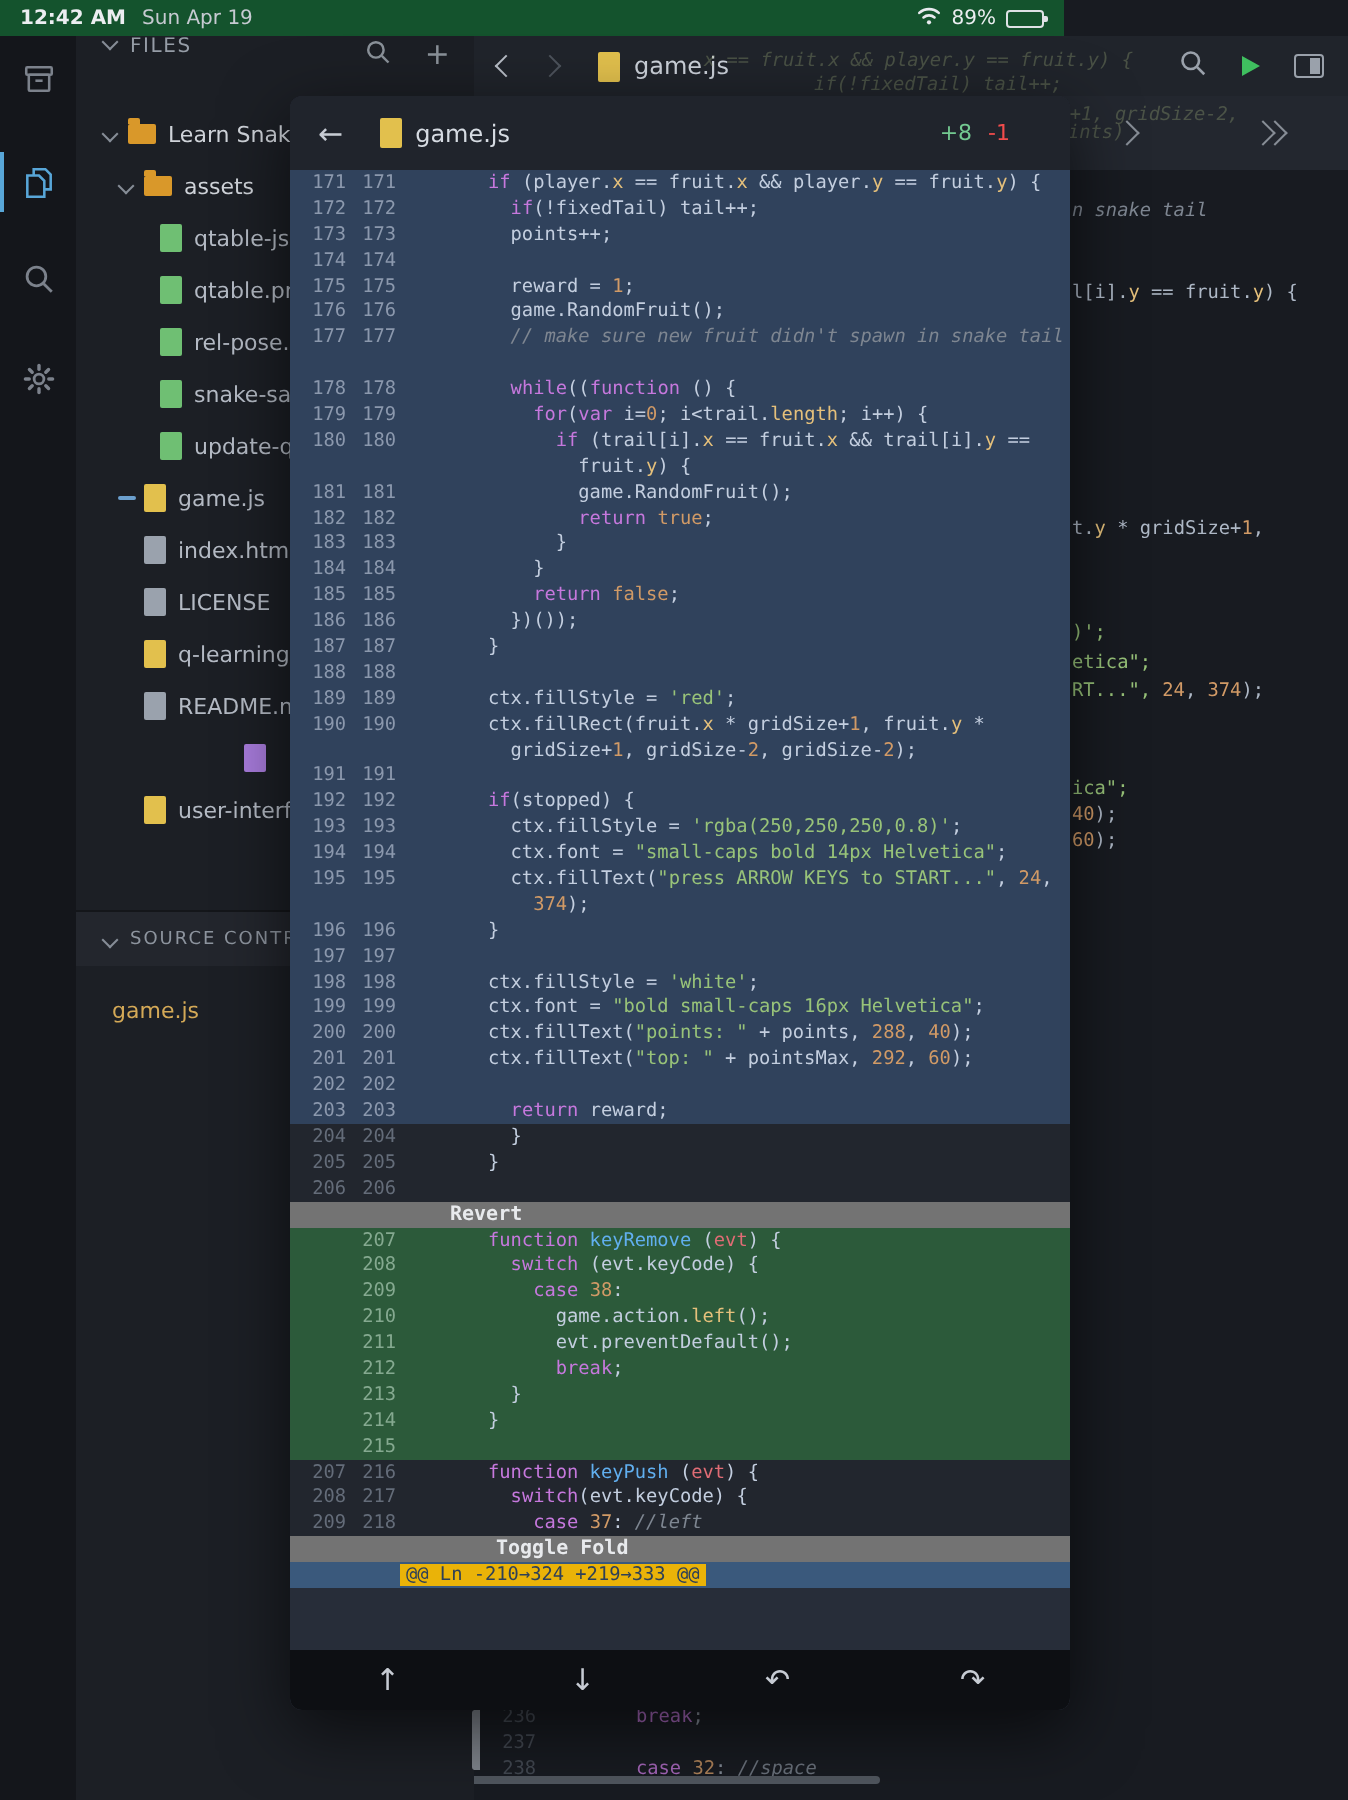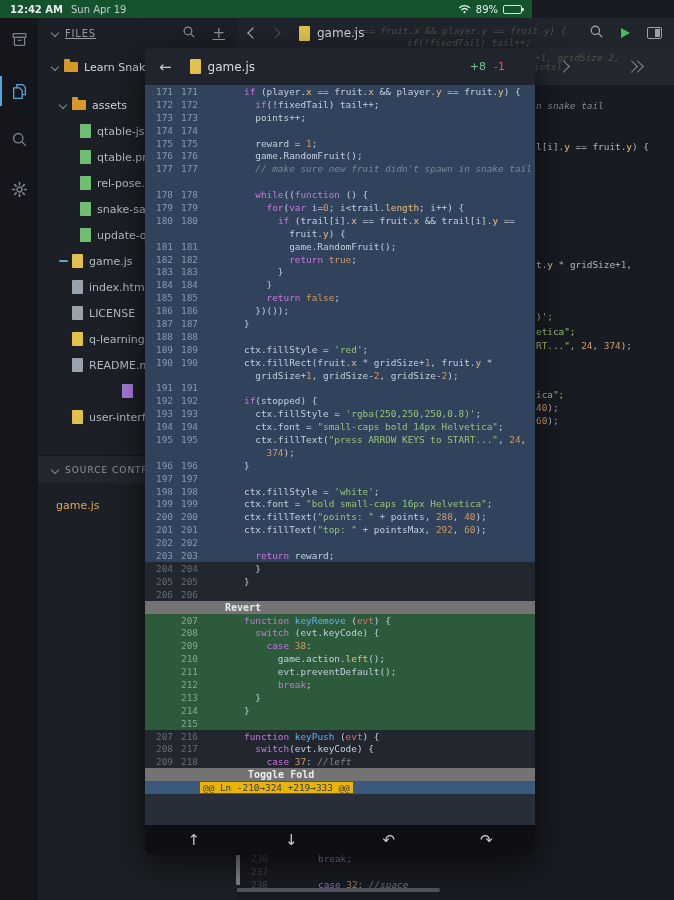--- a/index.html
+++ b/index.html
@@ -21,21 +21,21 @@
   .battery:after{content:"";position:absolute;right:-3px;top:2px;width:2px;height:3px;background:#dfe2e6;border-radius:0 1px 1px 0;}
 
   
   .rail{position:absolute;left:0;top:18px;width:38px;height:882px;background:#14161b;}
   .rail-item{position:absolute;left:0;width:38px;height:30px;display:flex;align-items:center;justify-content:center;color:#7c828c;}
   .rail-item.active{color:#58a6d8;}
   .rail-item.active:before{content:"";position:absolute;left:0;top:0;width:2px;height:30px;background:#58a6d8;}
 
   
   .explorer{position:absolute;left:38px;top:18px;width:199px;height:882px;background:#1c1f25;}
-  .explorer-header{height:30px;display:flex;align-items:center;padding:0 12px 0 14px;color:#959ca6;text-decoration:underline;}
+  .explorer-header{height:30px;display:flex;align-items:flex-start;padding:0 12px 0 14px;color:#959ca6;}
   .explorer-title{font-size:10px;letter-spacing:.8px;margin-left:7px;}
   .explorer-actions{margin-left:auto;display:flex;gap:16px;align-items:center;color:#8a9199;}
   .plus{font-size:15px;line-height:1;color:#8a9199;}
   .chev{width:6px;height:6px;border-right:1.4px solid #868d97;border-bottom:1.4px solid #868d97;transform:rotate(45deg);display:inline-block;}
   .tree{padding-top:6px;}
   .tree-row{height:26px;display:flex;align-items:center;font-size:11px;color:#b4bac4;white-space:nowrap;}
   .tree-chev,.tree-spacer{width:18px;display:flex;align-items:center;justify-content:center;flex:0 0 18px;}
   .mod-dash{width:9px;height:2px;background:#6b9fce;border-radius:1px;}
   .icon-folder{width:14px;height:10px;background:#d9982a;border-radius:1px;position:relative;flex:0 0 14px;}
   .icon-folder:before{content:"";position:absolute;left:0;top:-3px;width:6px;height:3px;background:#d9982a;border-radius:1px 1px 0 0;}
@@ -174,21 +174,21 @@
       </span>
     </div>
     <div class="tree" id="tree">
         <div class="tree-row folder" style="padding-left: 8px;">
           <span class="tree-chev">
             <span class="chev"></span>
           </span>
           <span class="icon-folder"></span>
           <span class="tree-label">Learn Snake</span>
         </div>
-        <div class="tree-row folder" style="padding-left: 16px; margin-top: 12px;">
+        <div class="tree-row folder" style="padding-left: 16px;">
           <span class="tree-chev">
             <span class="chev"></span>
           </span>
           <span class="icon-folder"></span>
           <span class="tree-label">assets</span>
         </div>
         <div class="tree-row" style="padding-left: 42px;">
           <span class="icon-file fg"></span>
           <span class="tree-label">qtable-jso</span>
         </div>

